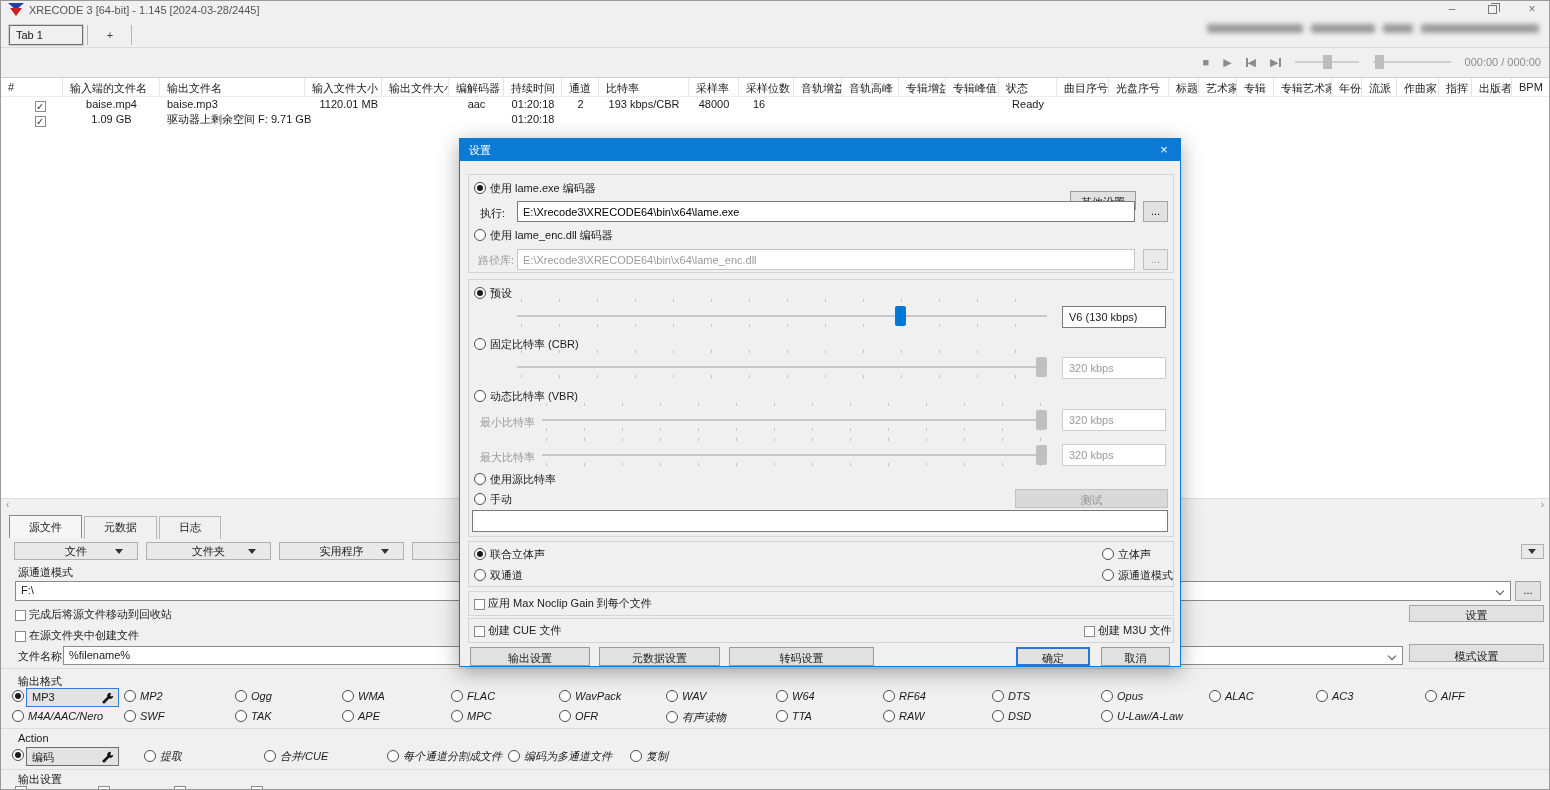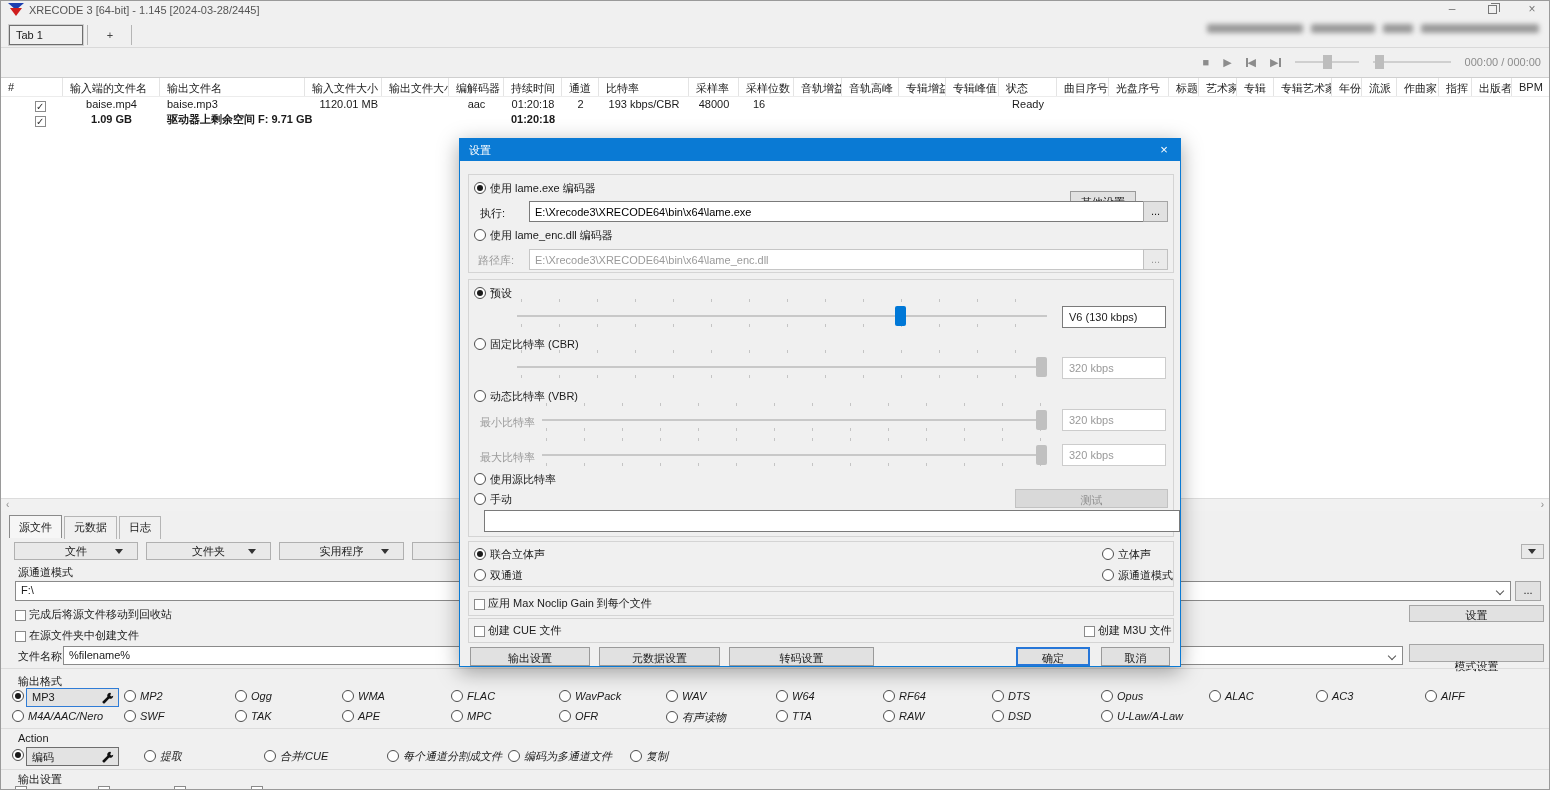--- a/index.html
+++ b/index.html
@@ -43,34 +43,34 @@
   .tablewrap { position:absolute; top:76px; left:0; right:0; height:421px; background:#ffffff; border-top:1px solid #cfcfcf; }
   .tgrid { display:grid; grid-template-columns:62px 97px 145px 77px 67px 55px 58px 37px 90px 50px 55px 48px 57px 47px 53px 58px 52px 60px 30px 38px 37px 58px 30px 35px 42px 33px 40px 39px; }
   .thead { height:19px; border-bottom:1px solid #ececec; }
   .thead span { padding:3px 2px 0 7px; border-right:1px solid #e4e4e4; white-space:nowrap; overflow:hidden; font-size:11px; color:#222; }
   .grouprow { position:relative; height:15px; background:#d6d6d6; color:#0a62c4; line-height:15px; }
   .grouprow .chev { position:absolute; left:20px; top:4px; width:6px; height:6px; border-right:1px solid #555; border-bottom:1px solid #555; transform:rotate(45deg); }
   .grouprow .gtext { position:absolute; left:90px; top:0; white-space:nowrap; }
   .trow { height:15px; line-height:14px; }
   .trow span { white-space:nowrap; overflow:visible; text-align:center; }
   .trow .al { text-align:left; } .trow .ar { text-align:right; padding-right:4px; }
-  .trow .b { font-weight:bold; }
+  .trow .b { font-weight:normal; }
   .chk { position:relative; display:inline-block; width:11px; height:11px; border:1px solid #8a8a8a; background:#fff; vertical-align:middle; }
   .chk.checked::after { content:"\2713"; position:absolute; left:0px; top:-2px; font-size:10px; color:#333; }
   .cell-cb { padding-top:1px; }
 
   
   .hscroll { position:absolute; top:497px; left:0; right:0; height:13px; background:#f1f1f1; border-top:1px solid #dcdcdc; color:#8a8a8a; }
   .hscroll .larr { position:absolute; left:5px; top:0px; font-size:10px; }
   .hscroll .rarr { position:absolute; right:5px; top:0px; font-size:10px; }
 
   
   .bottom { position:absolute; top:510px; left:0; right:0; bottom:0; background:#f0f0f0; }
   .btabs { position:absolute; top:5px; left:8px; display:flex; }
-  .btab { padding:3px 9px; border:1px solid #b5b5b5; border-bottom:none; background:#f0f0f0; margin-right:2px; font-size:11px; }
+  .btab { padding:3px 19px; border:1px solid #b5b5b5; border-bottom:none; background:#f0f0f0; margin-right:2px; font-size:11px; }
   .btab.active { background:#f6f6f6; border-color:#8a8a8a; position:relative; top:-1px; padding-top:4px; }
   .toolbtn { position:absolute; top:31px; height:18px; background:#e9e9e9; border:1px solid #b0b0b0; text-align:center; line-height:16px; }
   .toolbtn .dtri { position:absolute; right:14px; top:6px; width:0; height:0; border-left:4px solid transparent; border-right:4px solid transparent; border-top:5px solid #333; }
   .minidrop { position:absolute; left:1520px; top:33px; width:23px; height:15px; background:#e9e9e9; border:1px solid #b0b0b0; }
   .minidrop .dtri { position:absolute; left:6px; top:4px; width:0; height:0; border-left:4px solid transparent; border-right:4px solid transparent; border-top:5px solid #333; }
   .lbl { position:absolute; font-size:11px; color:#1a1a1a; white-space:nowrap; }
   .combo { position:absolute; background:#fff; border:1px solid #8a8a8a; padding:2px 18px 2px 5px; font-size:11px; white-space:nowrap; overflow:hidden; }
   .combo .vchev { position:absolute; right:7px; top:6px; width:6px; height:6px; border-right:1px solid #555; border-bottom:1px solid #555; transform:rotate(45deg); }
   .pbtn { position:absolute; background:#e1e1e1; border:1px solid #a5a5a5; text-align:center; font-size:11px; }
   .sep { position:absolute; left:0; right:0; height:1px; background:#dcdcdc; }
@@ -84,21 +84,21 @@
 
   
   .dialog { position:absolute; left:458px; top:137px; width:722px; height:529px; background:#f0f0f0;
             border:1px solid #0a7ad4; box-shadow:0 5px 20px rgba(0,0,0,.35); z-index:10; }
   .dlg-title { position:absolute; left:0; top:0; right:0; height:22px; background:#0a7ad4; color:#fff; padding:4px 9px; font-size:11px; }
   .dlg-close { position:absolute; right:0; top:0; width:32px; height:22px; color:#fff; text-align:center; line-height:21px; font-size:13px; }
   .grp { position:absolute; border:1px solid #d4d4d4; }
   .dradio { position:absolute; white-space:nowrap; font-size:11px; }
   .dradio.dis, .dlabel.dis { color:#9a9a9a; }
   .dlabel { position:absolute; white-space:nowrap; font-size:11px; }
-  .dinput { position:absolute; background:#fff; border:1px solid #7a7a7a; font-size:11px; padding:3px 5px; font-family:"Liberation Sans","DejaVu Sans",sans-serif;margin-left:12px; }
+  .dinput { position:absolute; background:#fff; border:1px solid #7a7a7a; font-size:11px; padding:3px 5px; font-family:"Liberation Sans","DejaVu Sans",sans-serif; }
   .dinput.dis { border-color:#c6c6c6; color:#9a9a9a; }
   .dots { position:absolute; width:25px; height:21px; background:#e1e1e1; border:1px solid #a5a5a5; text-align:center; line-height:18px; }
   .dots.dis { color:#9a9a9a; border-color:#c0c0c0; background:#eaeaea; }
   .slider { position:absolute; }
   .slider .ticks { position:absolute; left:4px; right:4px; height:3px;
                    background:repeating-linear-gradient(to right,#c4c4c4 0 1px,transparent 1px 38px); }
   .slider .strack { position:absolute; left:0; right:0; height:2px; background:#c8c8c8; }
   .slider .sthumb { position:absolute; width:11px; height:20px; border-radius:2px; background:#0078d7; }
   .slider .sthumb.grey { background:#c0c0c0; }
   .valbox { position:absolute; width:104px; height:22px; background:#fff; border:1px solid #7a7a7a; padding:4px 6px; font-size:11px; white-space:nowrap; }
@@ -239,21 +239,21 @@
     <div class="pbtn" style="left:1514px;top:70px;width:26px;height:20px;padding-top:2px">...</div>
 
     <div class="dchk" style="left:14px;top:96px;position:absolute"><span class="chk"></span> <span>完成后将源文件移动到回收站</span></div>
     <div class="pbtn" style="left:1408px;top:94px;width:135px;height:17px;padding-top:2px">设置</div>
     <div class="dchk" style="left:14px;top:117px;position:absolute"><span class="chk"></span> <span>在源文件夹中创建文件</span></div>
 
     <div class="lbl" style="left:17px;top:138px">文件名称:</div>
     <div class="combo" style="left:62px;top:135px;width:1340px;height:19px">
       <span>%filename%</span><span class="vchev"></span>
     </div>
-    <div class="pbtn" style="left:1408px;top:133px;width:135px;height:18px;padding-top:14px">模式设置</div>
+    <div class="pbtn" style="left:1408px;top:133px;width:135px;height:18px;padding-top:4px">模式设置</div>
 
     <div class="sep" style="top:157px"></div>
     <div class="lbl" style="left:17px;top:163px">输出格式</div>
 
     <div class="fmt" style="left:11px;top:179px"><span class="radio sel"></span></div>
     <div class="fmtbox focus" style="left:25px;top:177px">
       <span>MP3</span>
       <svg class="wrench" viewBox="0 0 16 16">
           <path fill="#111" d="M11 1a4 4 0 0 0-3.8 5.3L1.5 12a1.8 1.8 0 1 0 2.5 2.5l5.7-5.7A4 4 0 0 0 15 5l-2.6 1.1-1.5-1.5L12 2z"></path>
         </svg>

